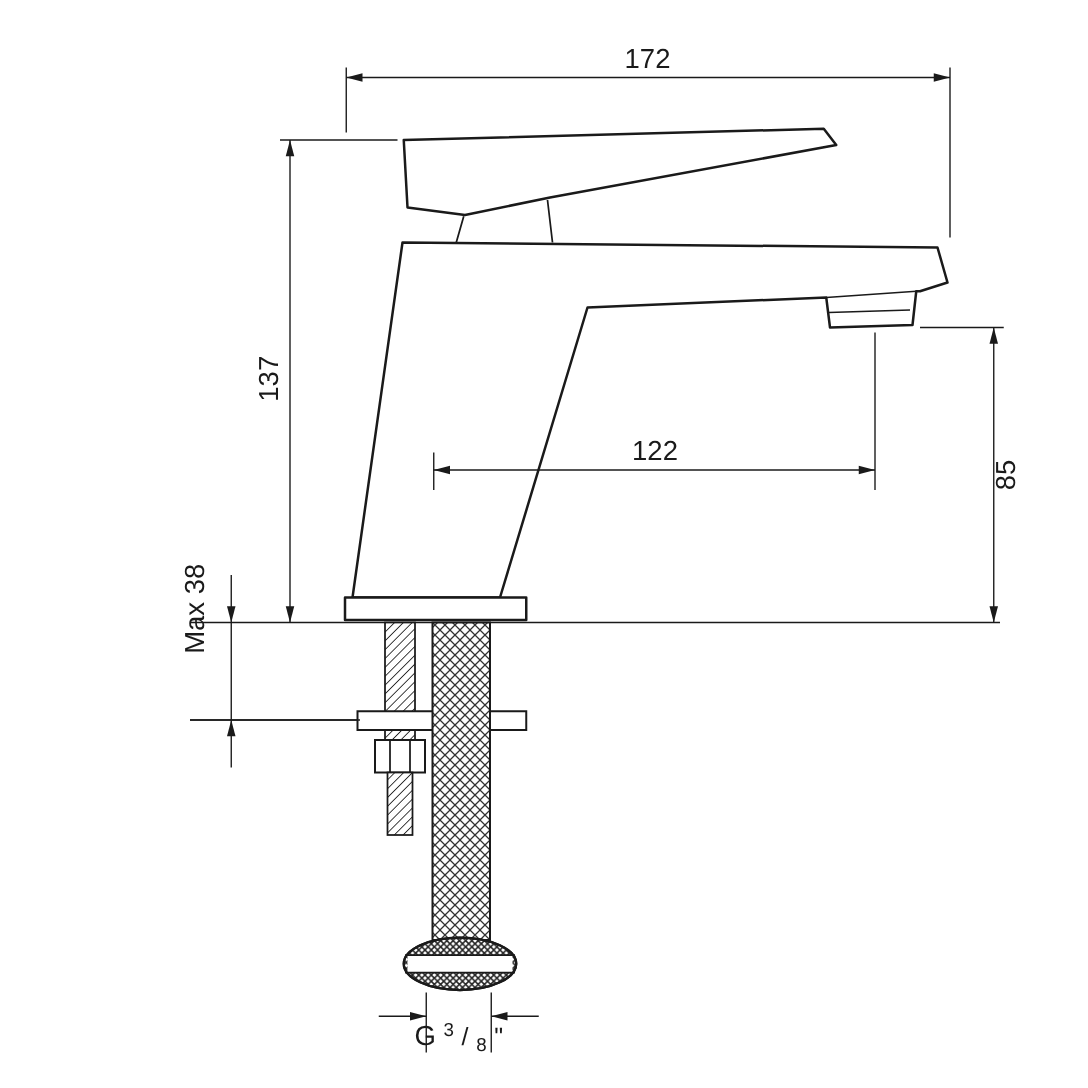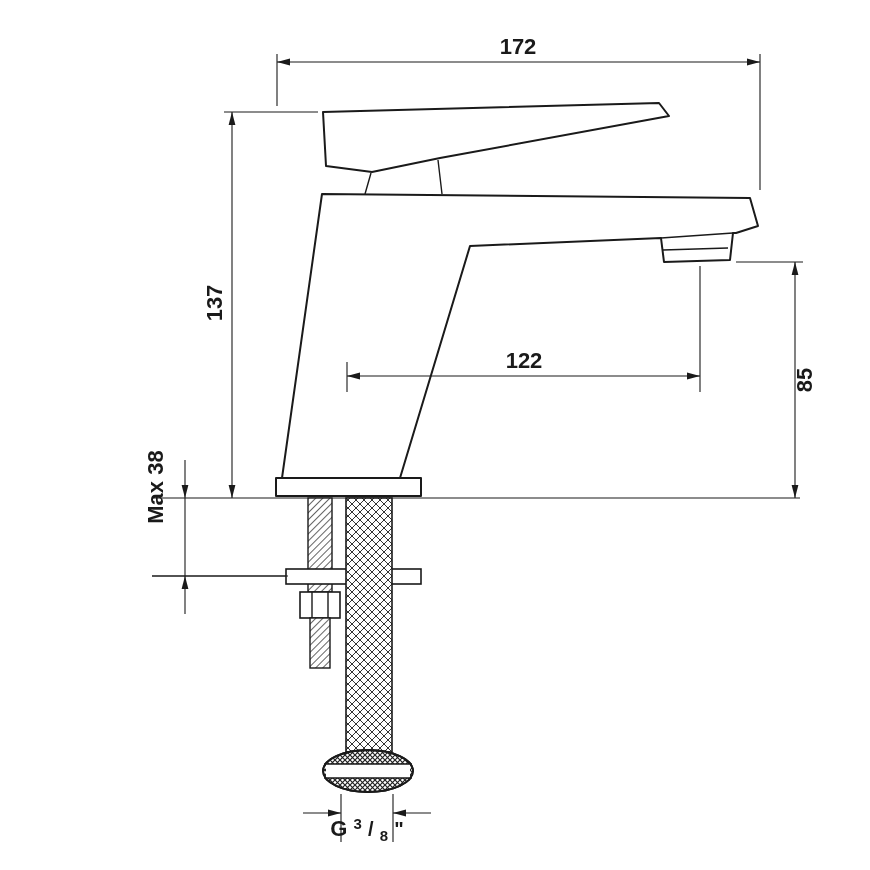--- a/index.html
+++ b/index.html
@@ -8,21 +8,20 @@
     background: #ffffff;
     width: 870px;
     height: 870px;
     overflow: hidden;
   }
   .canvas {
     width: 832px;
     height: 870px;
     background: #ffffff;
     position: relative;
-    font-weight: bold;
   }
   svg {
     font-family: "Liberation Sans", sans-serif;
     fill: #1a1a1a;
   }
   .outline {
     stroke: #1a1a1a;
     stroke-width: 2;
     fill: #ffffff;
     stroke-linejoin: round;

